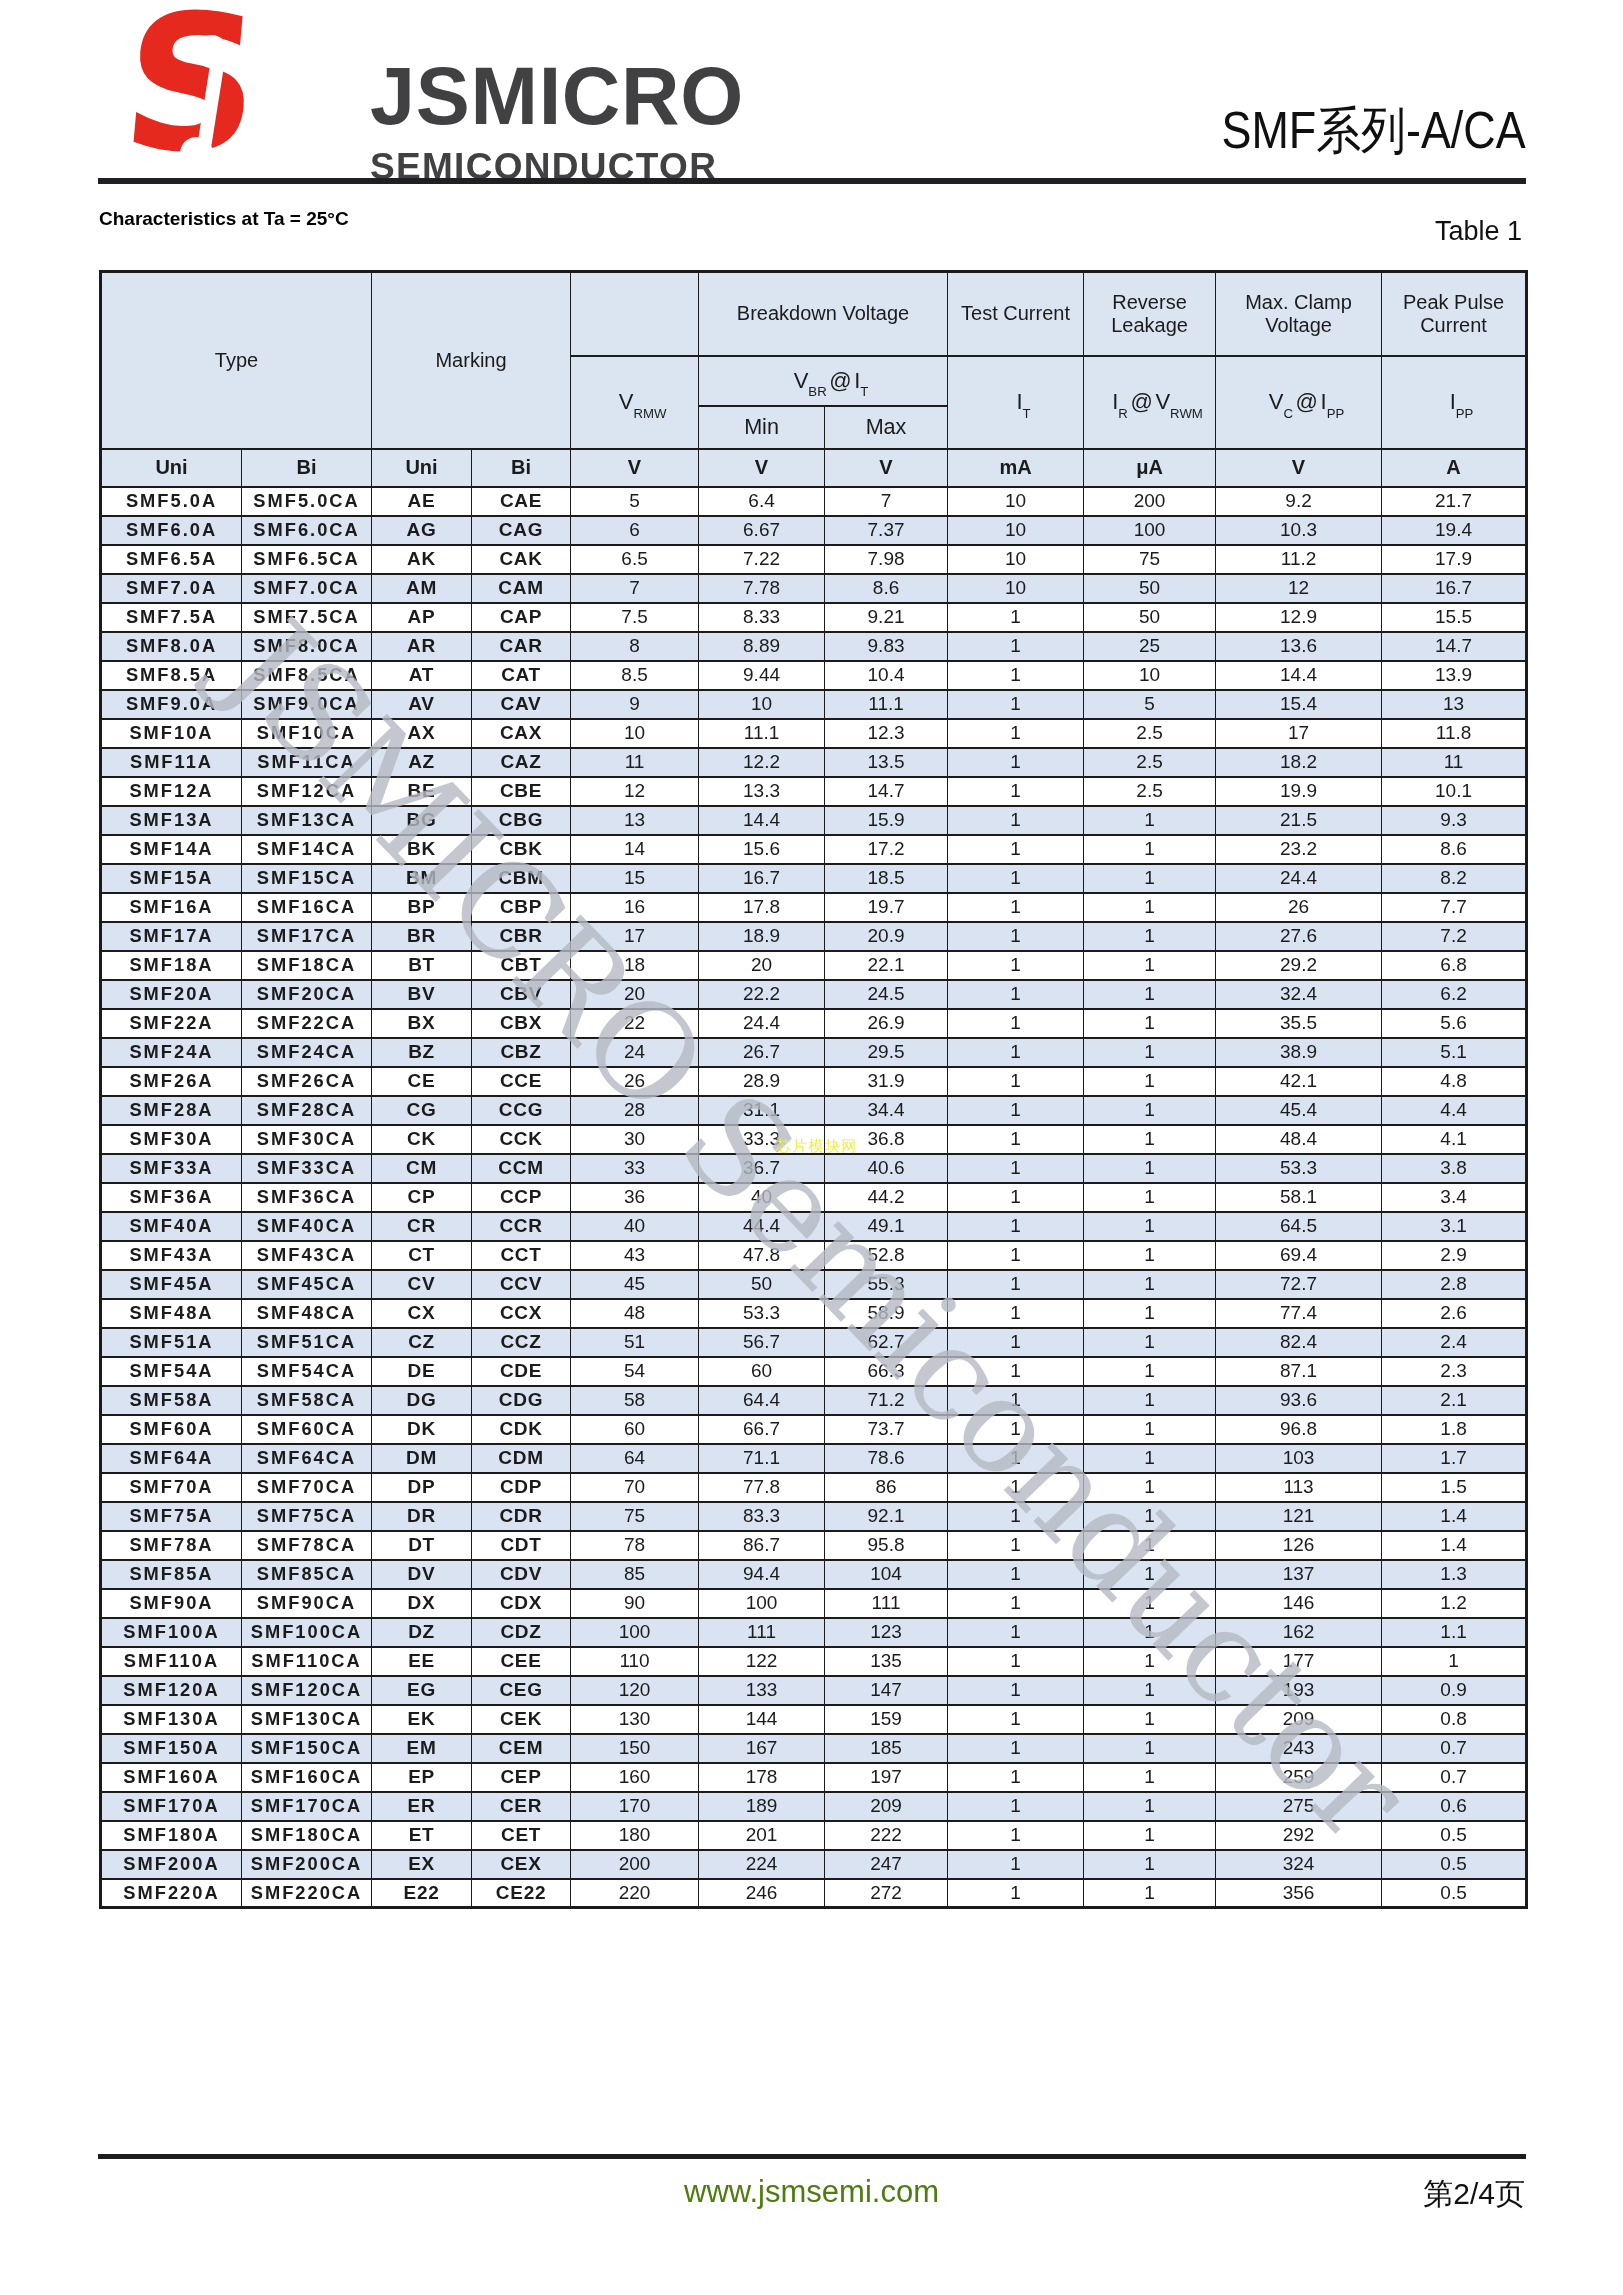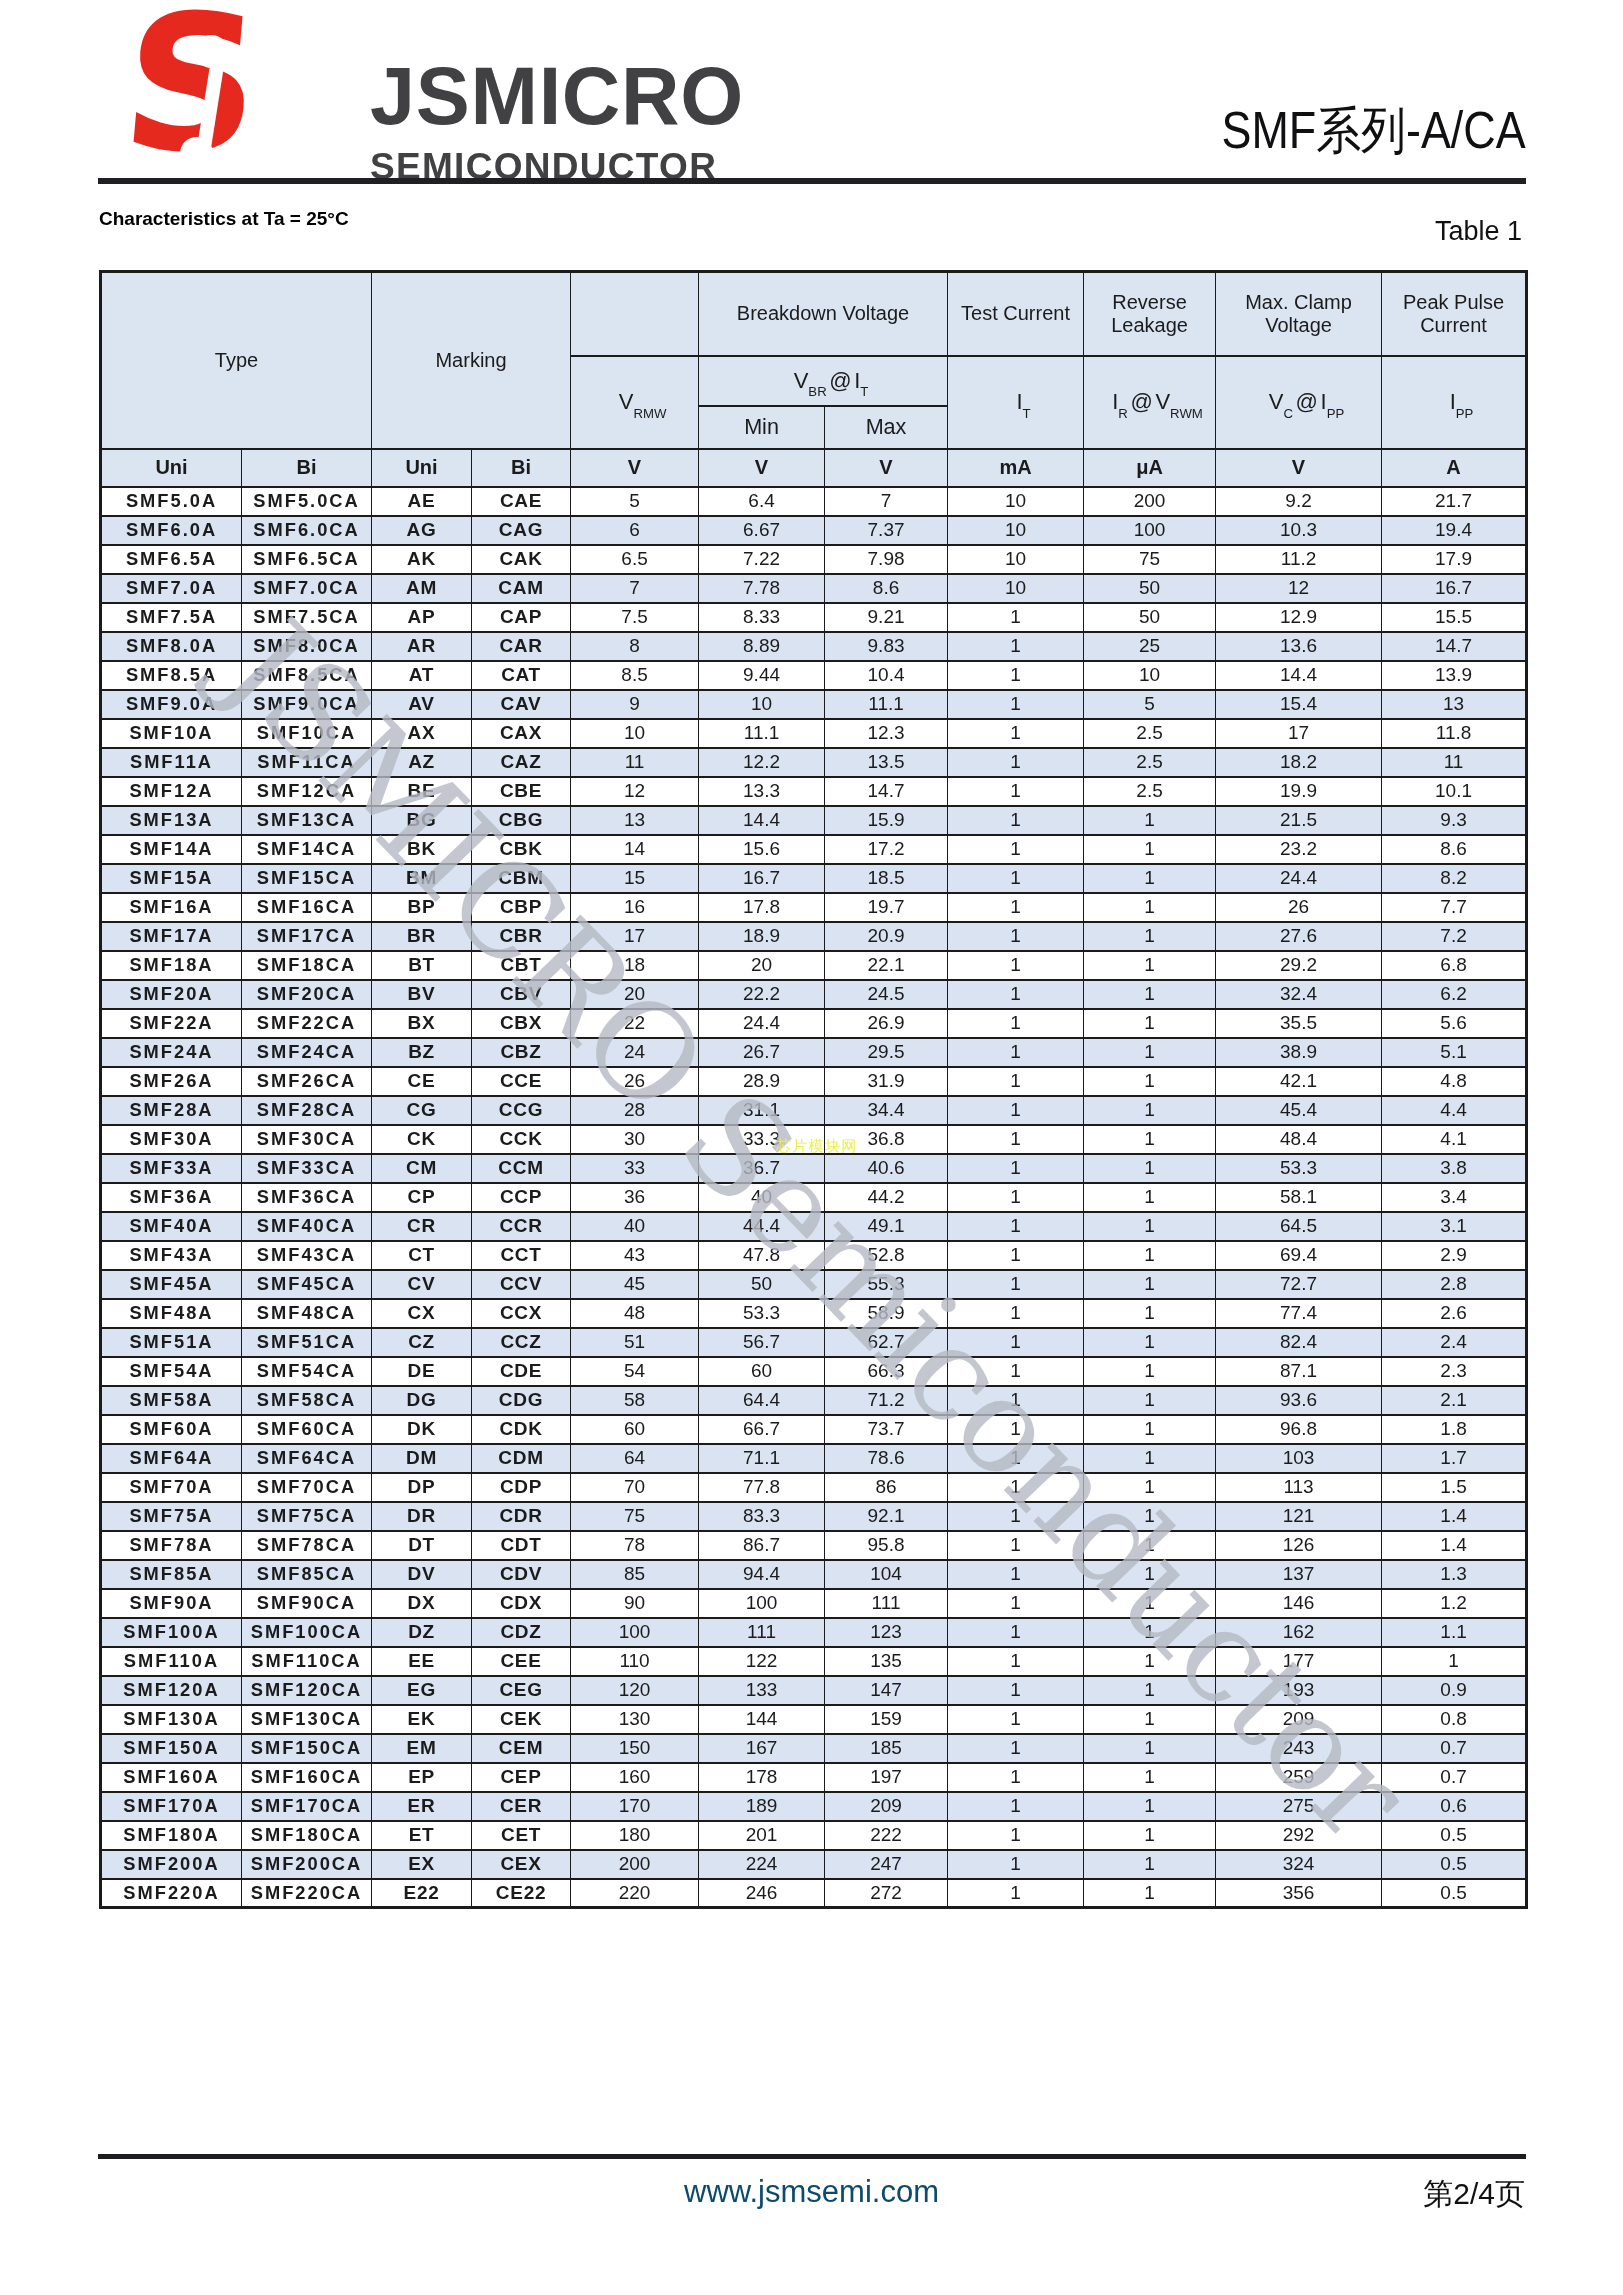--- a/index.html
+++ b/index.html
@@ -74,21 +74,21 @@
     transform:rotate(46deg);transform-origin:left top;
     pointer-events:none;z-index:5;
   }
   .wm-yellow{
     position:absolute;left:776px;top:1137px;
     font-size:15px;letter-spacing:1.3px;color:var(--wm-yellow);
     pointer-events:none;z-index:6;white-space:nowrap;
   }
   
   .rule-bottom{position:absolute;left:98px;top:2154px;width:1428px;height:5.2px;background:#1d1d20;}
-  .footer-site{position:absolute;left:0;top:2174px;width:1623px;text-align:center;font-size:31px;color:#0c4a6e;}
+  .footer-site{position:absolute;left:0;top:2174px;width:1623px;text-align:center;font-size:31px;color:#4d7c0f;}
   .footer-page{position:absolute;right:98px;top:2174px;font-size:30px;color:#111;}
 </style>
 </head>
 <body>
 
 <div class="page">
 
   <div class="logo">
     <span class="logo-s">S</span>
     <span class="logo-bar"></span>

